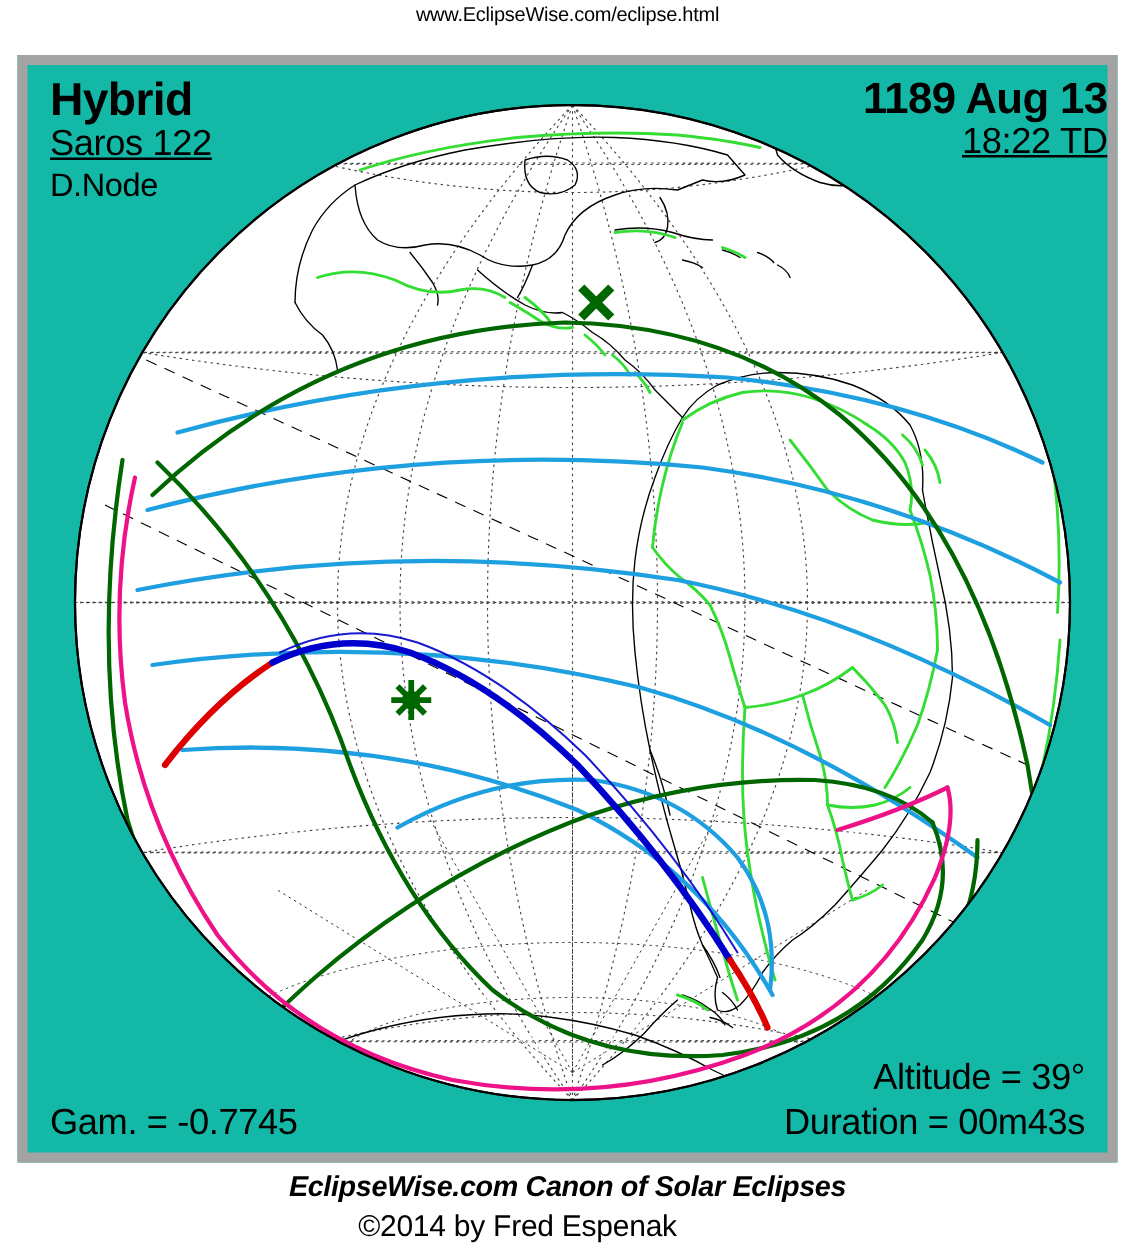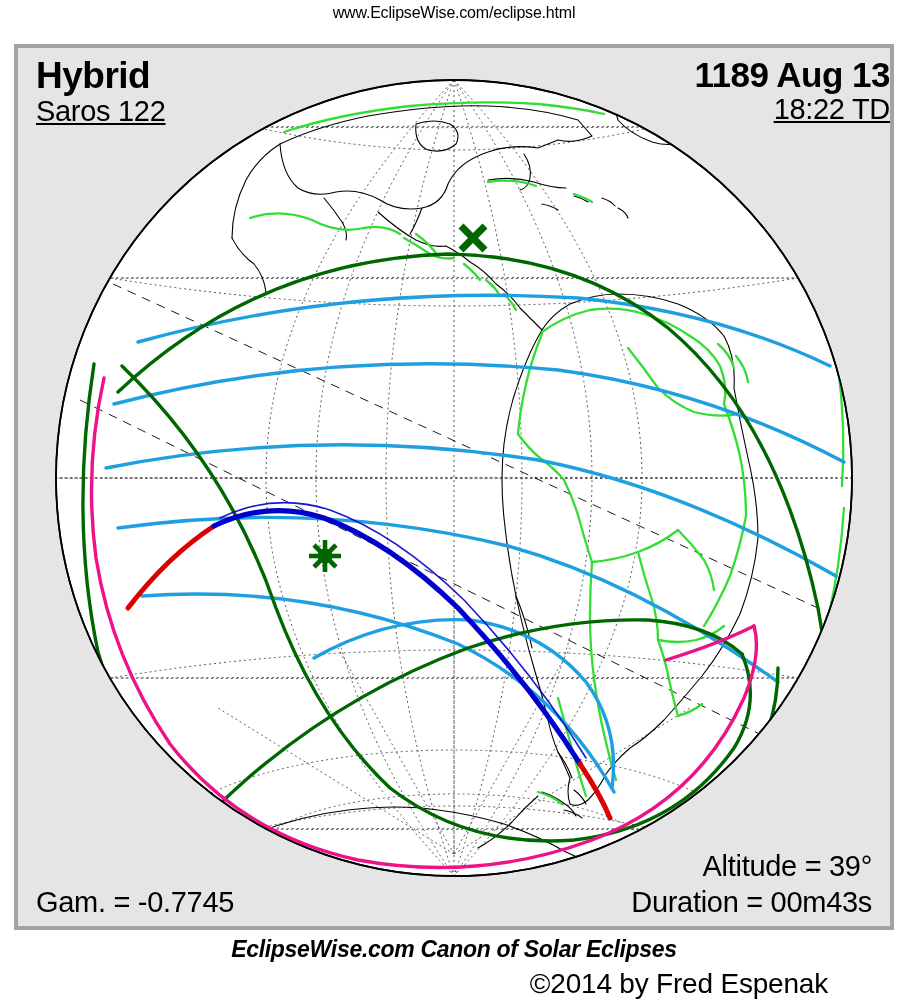--- a/index.html
+++ b/index.html
@@ -15,22 +15,22 @@
   
   #url-line{
     position:absolute;left:0;top:4px;width:908px;
     text-align:center;font-size:16px;letter-spacing:-0.2px;
   }
 
   
   #panel{
     position:absolute;left:14px;top:44px;
     width:880px;height:886px;
-    border:4px solid #a3a3a3;
-    background:#e5e5e5;
+    border:8px solid #a3a3a3;
+    background:#14b8a6;
     box-sizing:border-box;
     overflow:hidden;
   }
 
   
   .hdr{position:absolute;z-index:40;white-space:nowrap;}
   #hdr-left{left:18px;top:8px;text-align:left;}
   #hdr-right{right:0;top:8px;text-align:right;}
   .t-type{font-size:37px;font-weight:bold;line-height:1.06;letter-spacing:-0.5px;}
   .t-date{font-size:35px;font-weight:bold;line-height:1.06;letter-spacing:-0.5px;}
@@ -41,22 +41,22 @@
   #ftr-left{left:18px;bottom:6px;text-align:left;}
   #ftr-right{right:18px;bottom:6px;text-align:right;}
   .t-foot{font-size:29px;line-height:1.22;letter-spacing:-0.3px;white-space:pre;}
 
   
   #cap1{
     position:absolute;left:0;top:936px;width:908px;text-align:center;
     font-size:23px;font-weight:bold;font-style:italic;letter-spacing:-0.3px;
   }
   #cap2{
-    position:absolute;left:0;top:968px;width:828px;text-align:right;
-    font-size:28px;letter-spacing:-0.2px;
+    position:absolute;left:0;top:968px;width:828px;text-align:center;
+    font-size:24px;letter-spacing:-0.2px;
   }
 
   
   #globe-wrap{position:absolute;left:0;top:0;width:872px;height:878px;z-index:10;}
   svg{display:block;}
 </style>
 </head>
 <body>
 
 <div id="page">
@@ -307,20 +307,21 @@
 
         </g>
 
         <circle cx="436" cy="430" r="398" fill="none" stroke="#000000" stroke-width="1.8"></circle>
       </svg>
     </div>
 
     <div class="hdr" id="hdr-left">
       <div class="t-type">Hybrid</div>
       <div class="t-sub1">Saros 122</div>
+      <div class="t-sub2">D.Node</div>
     </div>
 
     <div class="hdr" id="hdr-right">
       <div class="t-date">1189 Aug 13</div>
       <div class="t-sub1">18:22 TD</div>
     </div>
 
     <div class="hdr" id="ftr-left">
       <div class="t-foot">Gam. = -0.7745</div>
     </div>

